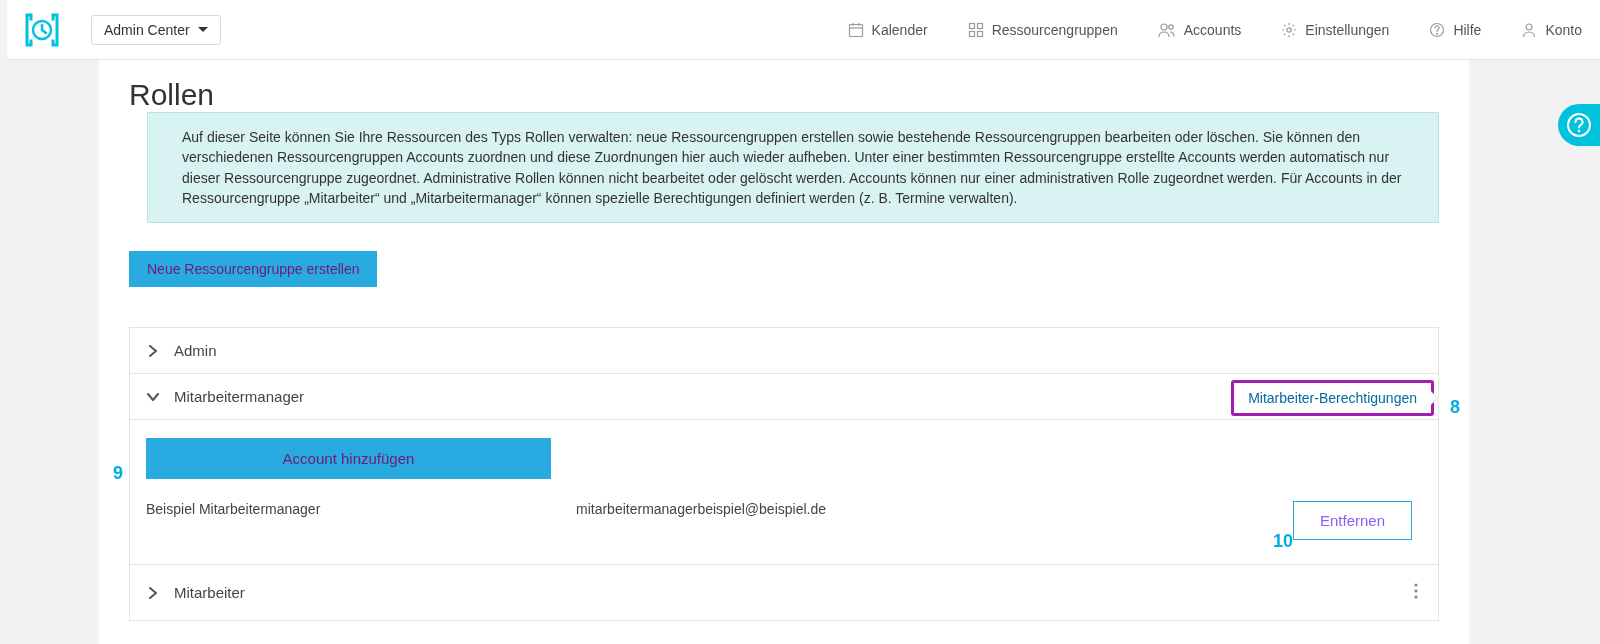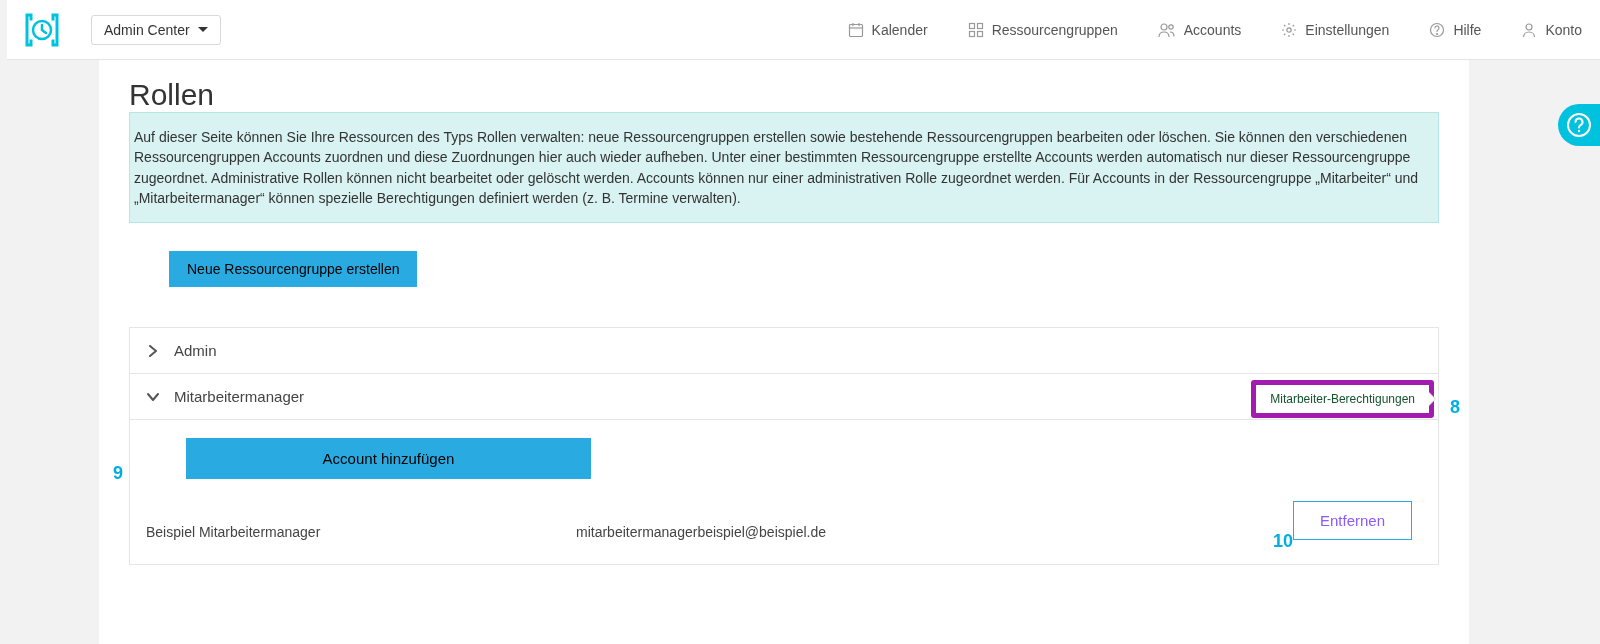--- a/index.html
+++ b/index.html
@@ -9,35 +9,35 @@
   .logo { width:34px; height:34px; display:flex; align-items:center; justify-content:center; }
   .admin-select { margin-left:32px; border:1px solid #d9d9d9; border-radius:3px; padding:6px 12px; display:flex; align-items:center; gap:8px; cursor:pointer; font-size:14px; color:#333; }
   .admin-select .caret { width:0; height:0; border-left:5px solid transparent; border-right:5px solid transparent; border-top:5px solid #333; }
   .navlinks { margin-left:auto; display:flex; align-items:center; gap:40px; color:#555; }
   .navlinks .item { display:flex; align-items:center; gap:8px; cursor:pointer; }
   .navlinks svg { stroke:#999; }
   
   .content { position:absolute; top:60px; left:99px; width:1370px; bottom:0; background:#fff; padding:0 0 0 0; overflow:hidden; }
   .inner { padding: 18px 30px 30px 30px; }
   h1.page-title { font-size:30px; font-weight:400; color:#333; margin-bottom:0; }
-  .infobox { background:#d9f2f2; border:1px solid #b5e6e6; padding:14px 4px; color:#333; line-height:1.45; font-size:14px; margin-bottom:28px; }
-  .btn-primary { background:#29abe2; color:#000000; border:none; padding:10px 18px; font-size:14px; cursor:pointer;margin-left:40px; }
+  .infobox { background:#d9f2f2; border:1px solid #b5e6e6; padding:14px 34px; color:#333; line-height:1.45; font-size:14px; margin-bottom:28px;margin-left:18px; }
+  .btn-primary { background:#29abe2; color:#701a75; border:none; padding:10px 18px; font-size:14px; cursor:pointer; }
   .btn-primary.wide { width:405px; text-align:center; padding:12px 0; font-size:15px; }
   .group-list { margin-top:40px; }
   .group-row { border:1px solid #e5e5e5; padding:14px 16px; display:flex; align-items:center; cursor:pointer; font-size:15px; color:#444; position:relative; background:#fff; margin-top:-1px; }
   .group-row.first { margin-top:8px; }
   .group-row .chev { width:14px; height:14px; margin-right:14px; display:flex; align-items:center; justify-content:center; }
   .group-row .more { margin-left:auto; color:#888; padding:4px; }
   .expanded-body { border:1px solid #e5e5e5; border-top:none; padding:18px 16px 24px 16px; }
-  .account-row { display:flex; align-items:flex-end; margin-top:22px; font-size:14px; color:#444; }
+  .account-row { display:flex; align-items:flex-start; margin-top:22px; font-size:14px; color:#444; }
   .account-row .name { width:430px; }
   .account-row .email { flex:1; }
   .remove-btn { border:1px solid #29abe2; color:#8b5cf6; background:#fff; padding:10px 26px; font-size:15px; cursor:pointer; margin-right:10px; }
   
-  .perm-tip { position:absolute; right:4px; top:6px; background:#fff; border:5px solid #a21caf; border-radius:3px; padding:7px 14px; font-size:12px; color:#14532d; }
+  .perm-tip { position:absolute; right:4px; top:6px; background:#fff; border:3px solid #a21caf; border-radius:3px; padding:7px 14px; font-size:14px; color:#0369a1; }
   .perm-tip .arrow { position:absolute; width:0; height:0; border-top:7px solid transparent; border-bottom:7px solid transparent; border-left:7px solid #d9d9d9; right:-7px; top:50%; transform:translateY(-50%); }
   .perm-tip .arrow2 { position:absolute; width:0; height:0; border-top:6px solid transparent; border-bottom:6px solid transparent; border-left:6px solid #fff; right:-6px; top:50%; transform:translateY(-50%); }
   
   .callout { position:absolute; color:#00aee0; font-weight:700; font-size:18px; }
   
   .help-float { position:absolute; right:0; top:104px; width:42px; height:42px; background:#00c1de; border-top-left-radius:21px; border-bottom-left-radius:21px; display:flex; align-items:center; justify-content:center; cursor:pointer; }
 </style>
 </head>
 <body>
 
@@ -145,20 +145,35 @@
       <div class="expanded-body">
         <button class="btn-primary wide">Account hinzufügen</button>
 
         <div class="account-row">
           <div class="name">Beispiel Mitarbeitermanager</div>
           <div class="email">mitarbeitermanagerbeispiel@beispiel.de</div>
           <button class="remove-btn">Entfernen</button>
         </div>
       </div>
 
+      <div class="group-row">
+        <span class="chev">
+          <svg width="10" height="12" viewBox="0 0 10 12">
+              <path d="M2 1l6 5-6 5" stroke="#555" stroke-width="2" fill="none" stroke-linecap="round" stroke-linejoin="round"></path>
+            </svg>
+        </span>
+        <span>Mitarbeiter</span>
+        <span class="more">
+          <svg width="4" height="16" viewBox="0 0 4 16">
+              <circle cx="2" cy="2" r="1.6" fill="#888"></circle>
+              <circle cx="2" cy="8" r="1.6" fill="#888"></circle>
+              <circle cx="2" cy="14" r="1.6" fill="#888"></circle>
+            </svg>
+        </span>
+      </div>
 
     </div>
   </div>
 </div>
 
 <div class="callout" style="left:1450px; top:397px;">8</div>
 <div class="callout" style="left:113px; top:463px;">9</div>
 <div class="callout" style="left:1273px; top:531px;">10</div>
 
 <div class="help-float">

